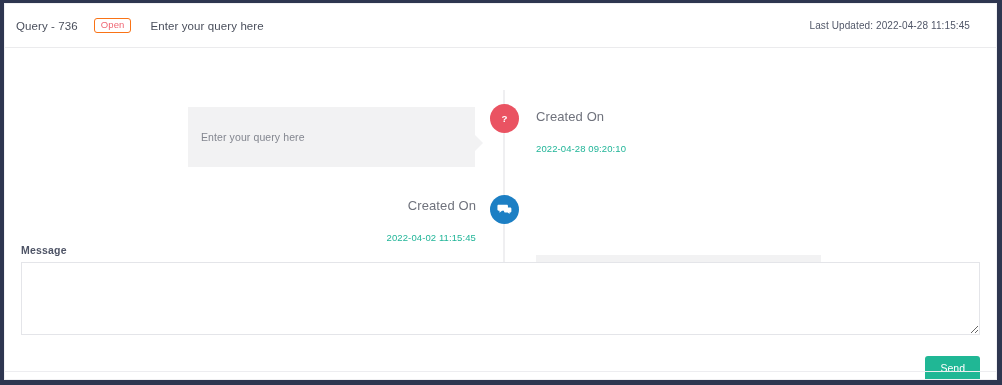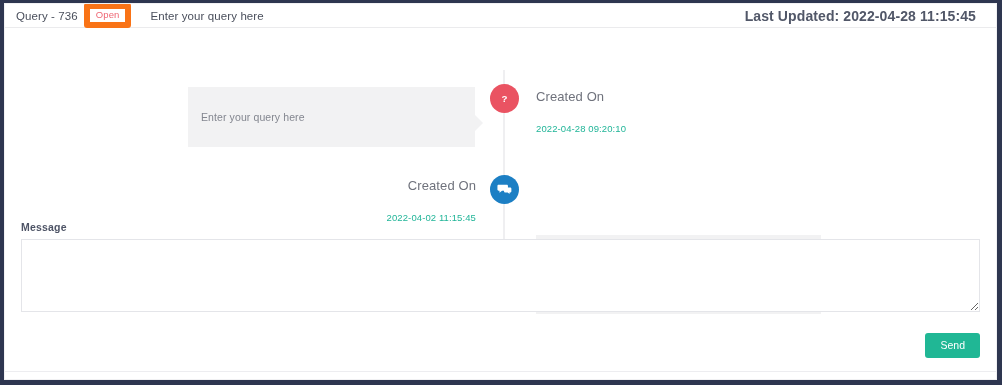--- a/index.html
+++ b/index.html
@@ -21,56 +21,56 @@
     height: 377px;
     background: #ffffff;
     border: 1px solid #f1f1f3;
     box-sizing: border-box;
     overflow: hidden;
   }
 
   
   .header {
     position: relative;
-    height: 24px;
+    height: 44px;
     border-bottom: 1px solid #ebebed;
     display: flex;
     align-items: center;
-    padding: 0 20px 0 11px;
+    padding: 0 26px 0 11px;
     box-sizing: border-box;
   }
   .hdr-title {
     font-size: 11.5px;
     color: #4a4f5c;
     letter-spacing: 0.1px;
     white-space: nowrap;
   }
   .status-badge {
-    margin-left: 6px;
-    border: 6px solid #f97316;
+    margin-left: 16px;
+    border: 1px solid #f97316;
     color: #ef6673;
     border-radius: 3px;
     font-size: 9.5px;
     padding: 1px 6px 2px 6px;
     line-height: 1;
     letter-spacing: 0.1px;
     white-space: nowrap;
   }
   .hdr-subject {
     margin-left: 19px;
     font-size: 11.5px;
     color: #4a4f5c;
     letter-spacing: 0.1px;
     white-space: nowrap;
   }
   .hdr-updated {
     margin-left: auto;
-    font-size: 14px;
+    font-size: 10px;
     color: #515768;
-    font-weight: bold;
+    font-weight: normal;
     letter-spacing: 0.1px;
     white-space: nowrap;
   }
 
   
   .timeline {
     position: relative;
     height: 203px;
   }
   .spine {
@@ -175,21 +175,21 @@
     padding: 4px 8px 5px 8px;
     line-height: 1;
     cursor: pointer;
     font-family: "Liberation Sans", sans-serif;
   }
 
   
   .composer {
     position: absolute;
     left: 0; right: 0;
-    top: 217px;
+    top: 240px;
     padding: 0 16px;
   }
   .msg-label {
     font-size: 10.5px;
     font-weight: bold;
     color: #4e5466;
     letter-spacing: 0.2px;
     margin-bottom: 6px;
   }
   .msg-input {

